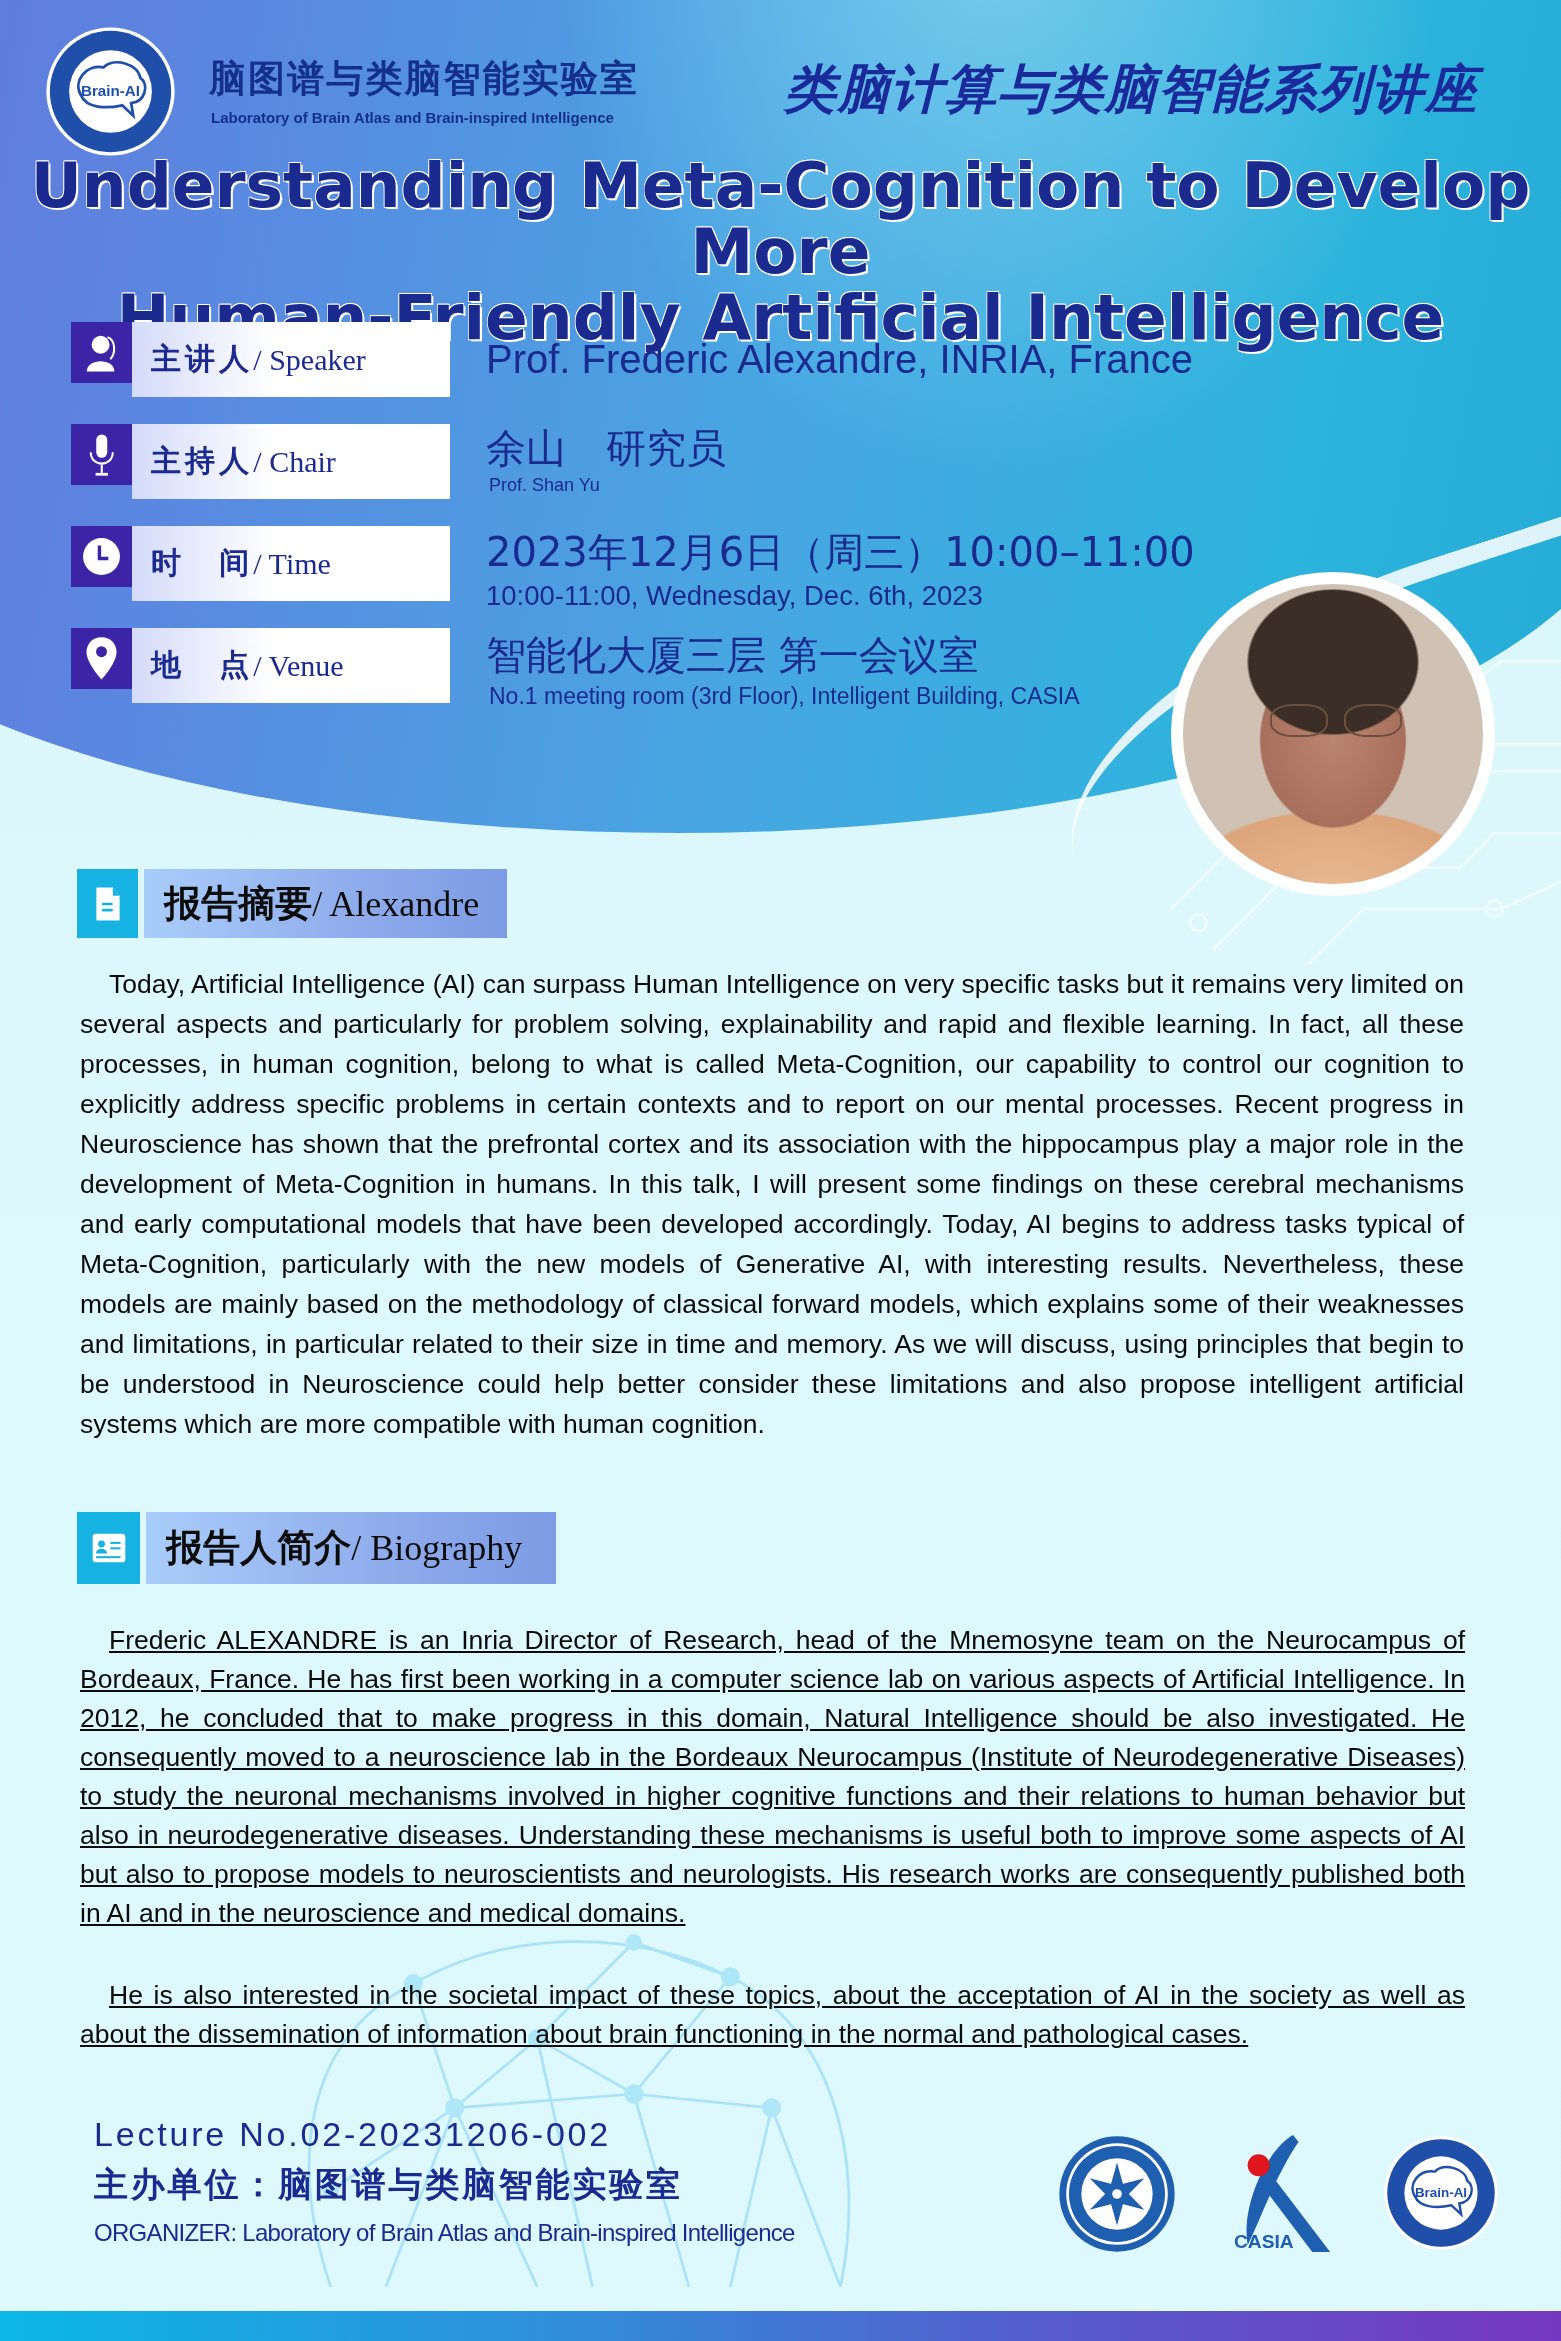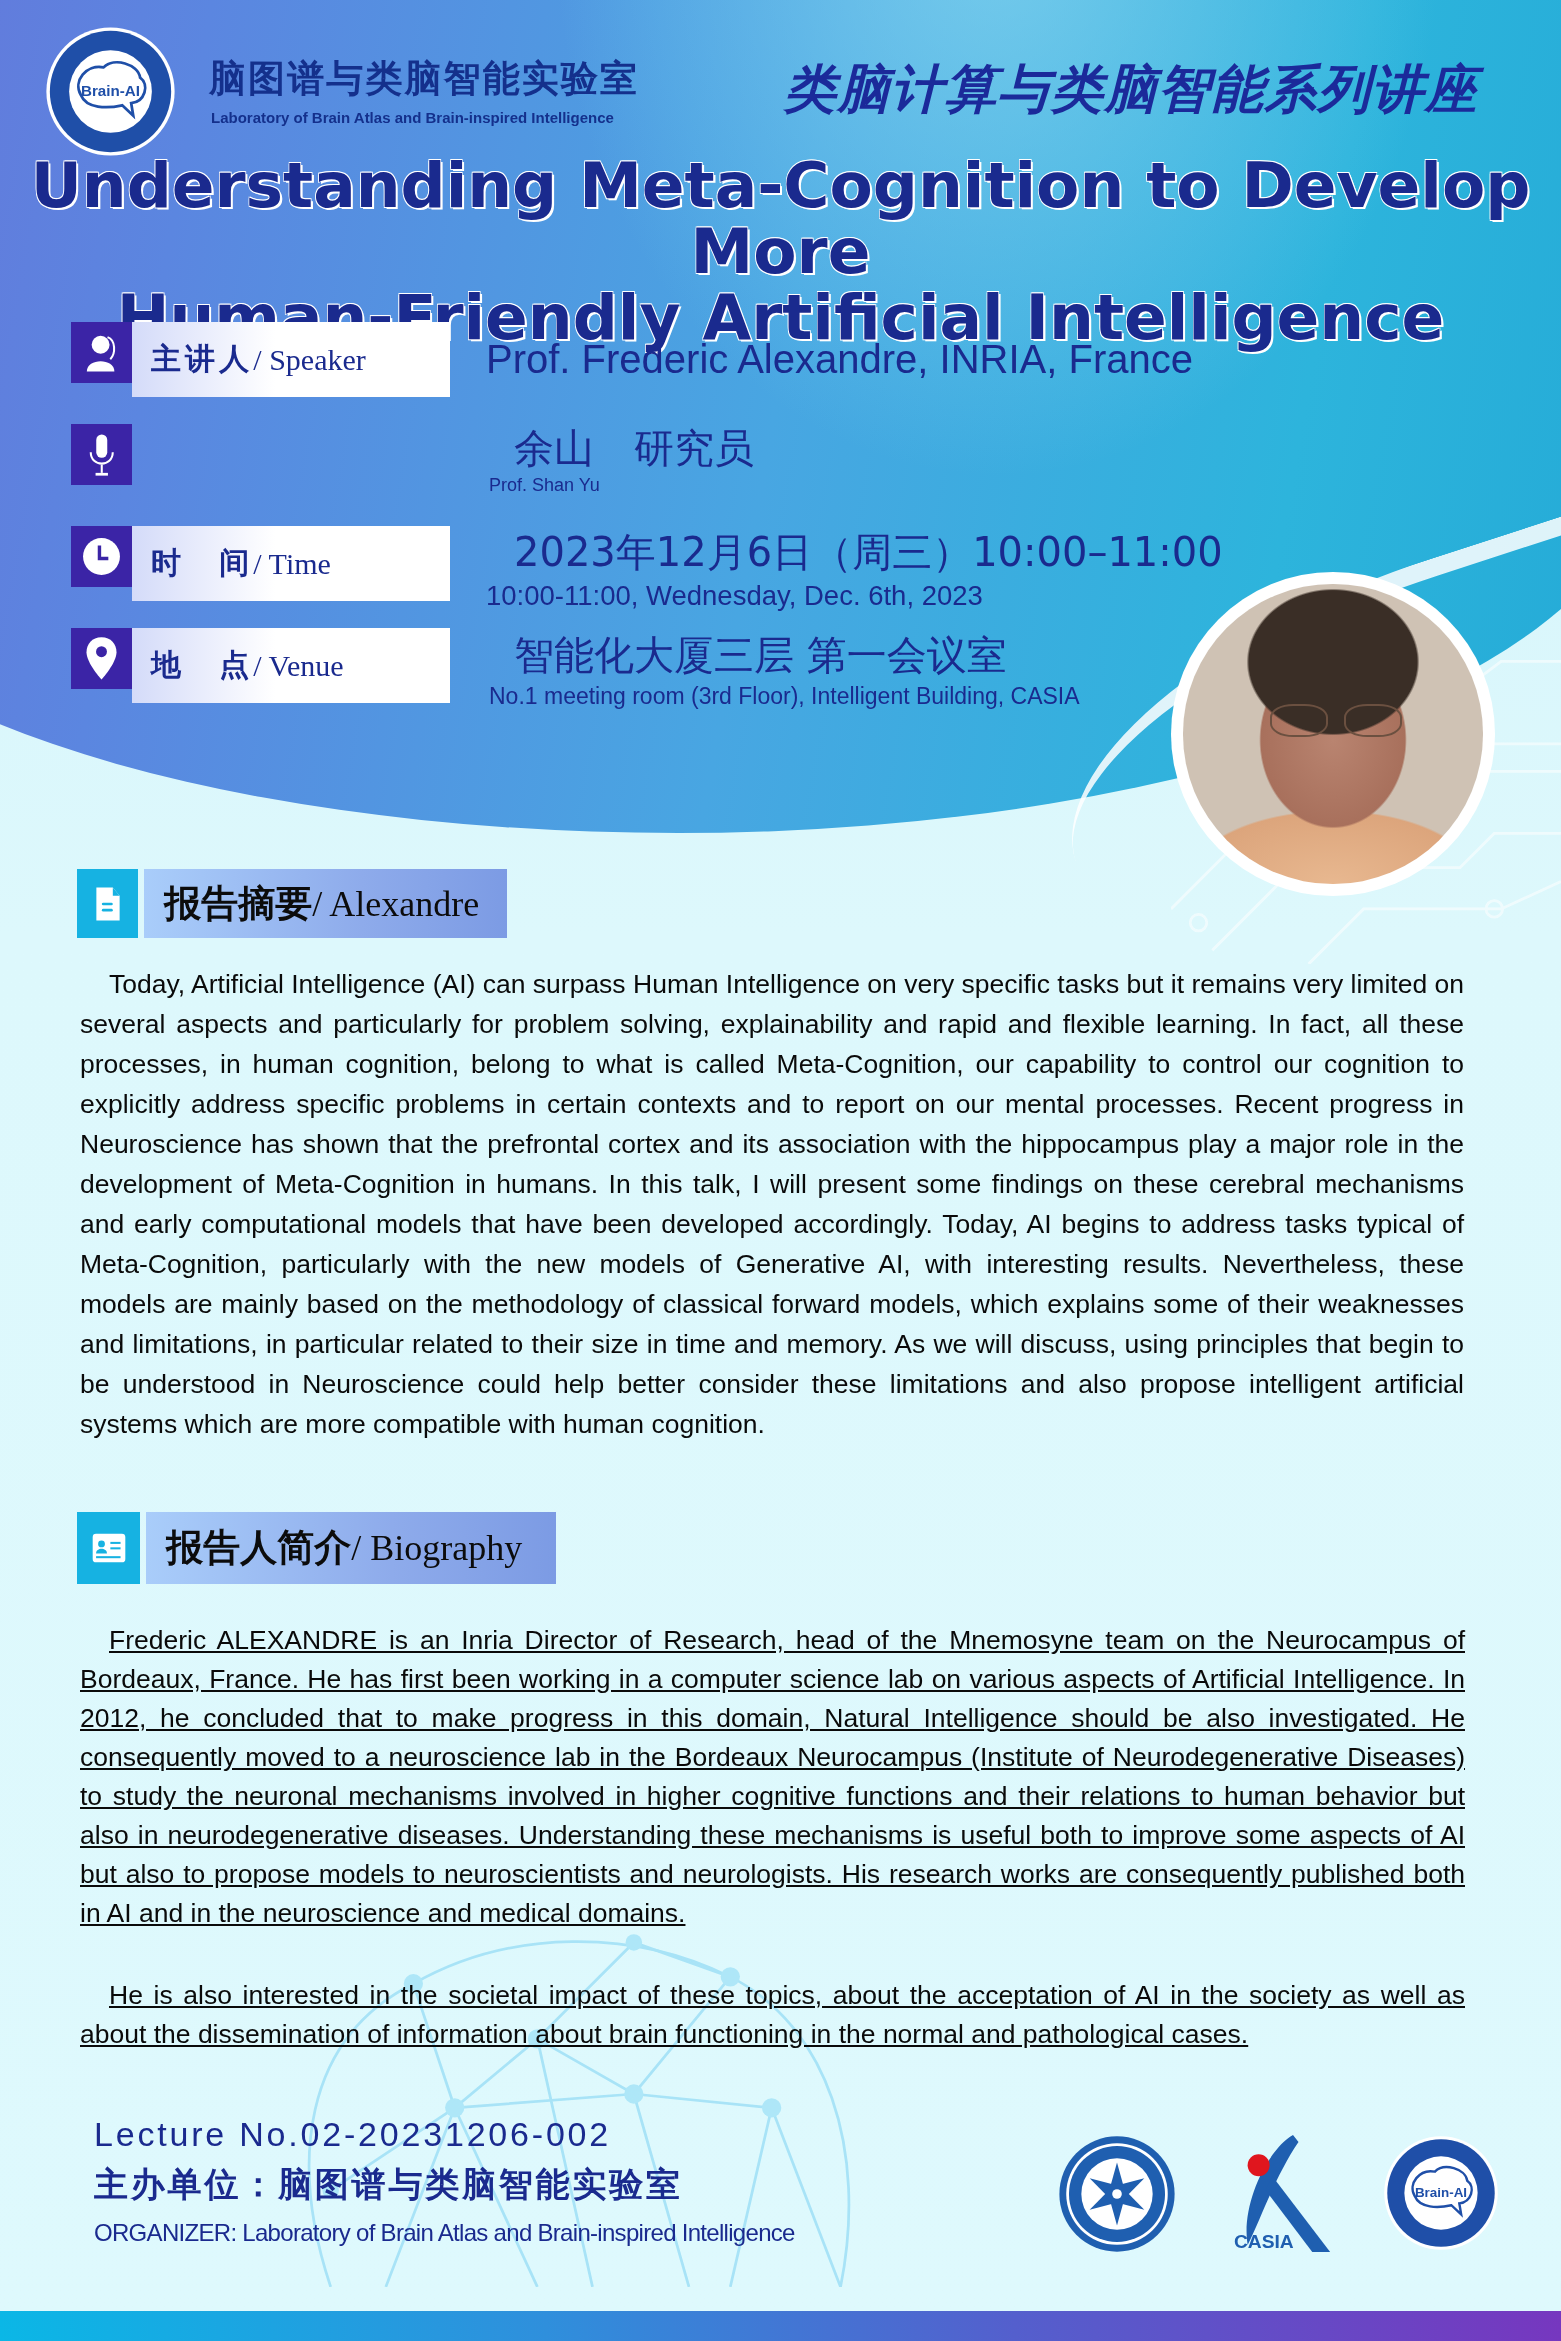--- a/index.html
+++ b/index.html
@@ -83,21 +83,21 @@
     font-size: 30px; font-weight: bold; color: #1a2a8e; font-family: "DejaVu Sans", sans-serif;
     letter-spacing: 4.1px;
   }
   .info-label .en {
     font-size: 30px; color: #1a2a8e; font-family: "Liberation Serif", serif;
   }
   .info-main {
     position: absolute; left: 486px; color: #1a2a8e; white-space: nowrap;
   }
   .big-en { font-size: 40px; }
-  .big-cn { font-size: 40px; font-family: "DejaVu Sans", sans-serif; margin-left: 28px; }
+  .big-cn { font-size: 40px; font-family: "DejaVu Sans", sans-serif; }
   .small-en { font-size: 18px; }
   .tiny-en { font-size: 23px; }
 
   .photo-ring {
     position: absolute; left: 1171px; top: 572px; width: 324px; height: 324px; border-radius: 50%;
     background: #ffffff; padding: 12.4px;
   }
   .photo {
     width: 100%; height: 100%; border-radius: 50%;
     background:
@@ -221,20 +221,24 @@
 
 <div class="info-row" style="top:424px">
   <div class="info-icon">
     <svg width="27.5" height="44" viewBox="0 0 40 64">
         <rect x="12" y="2" width="16" height="34" rx="8" fill="#fff"></rect>
         <path d="M4 28 C4 50 36 50 36 28" stroke="#fff" stroke-width="3" fill="none"></path>
         <line x1="20" y1="46" x2="20" y2="58" stroke="#fff" stroke-width="3"></line>
         <line x1="11" y1="60" x2="29" y2="60" stroke="#fff" stroke-width="4"></line>
       </svg>
   </div>
+  <div class="info-label">
+    <span class="cn">主持人</span>
+    <span class="en">/ Chair</span>
+  </div>
 </div>
 <div class="info-main big-cn" style="top:421px">余山　研究员</div>
 <div class="info-main small-en" style="top:475px; left:489px">Prof. Shan Yu</div>
 
 <div class="info-row" style="top:526px">
   <div class="info-icon">
     <svg width="41" height="41" viewBox="0 0 60 60">
         <circle cx="30" cy="30" r="27" fill="#fff"></circle>
         <path d="M27 14 L27 33 L40 33" stroke="#3b24a6" stroke-width="5" fill="none"></path>
       </svg>

